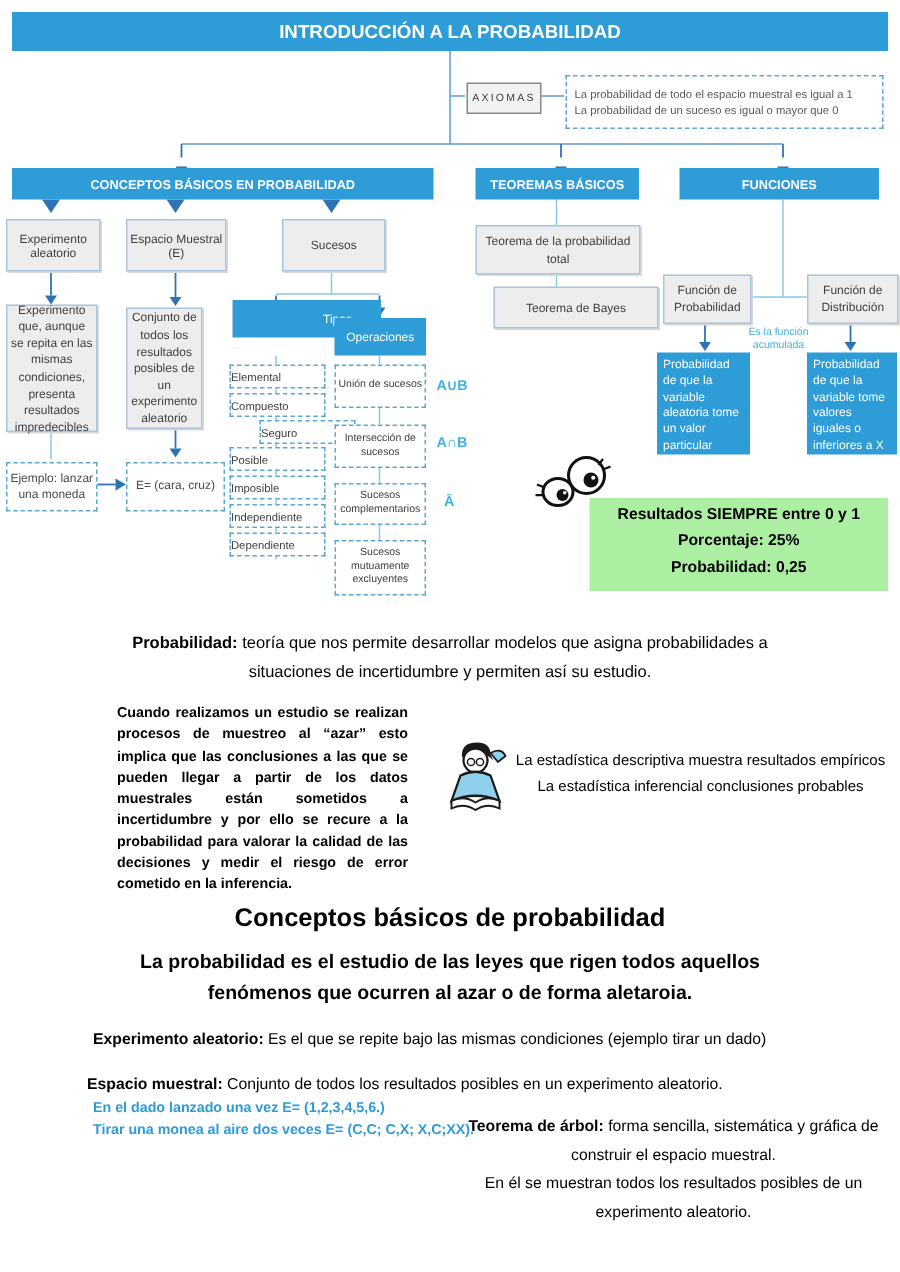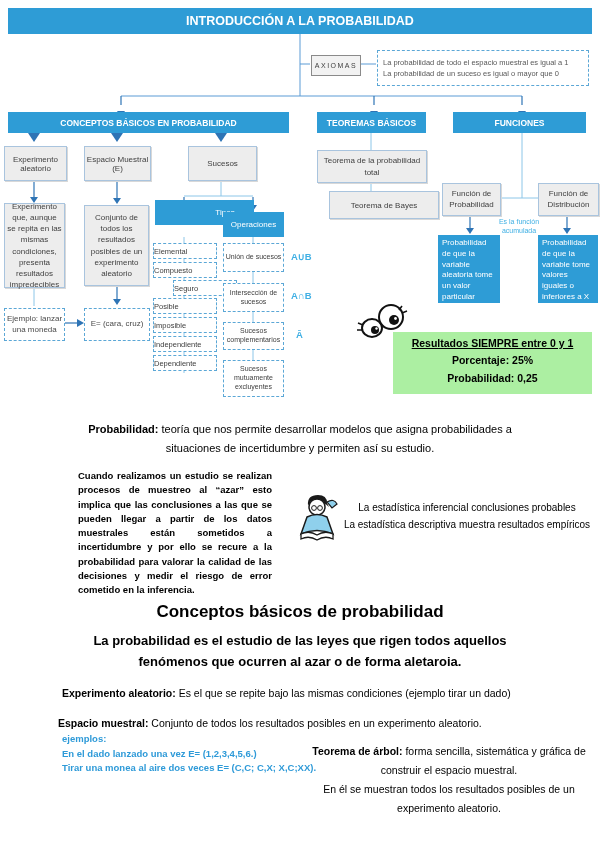--- a/index.html
+++ b/index.html
@@ -7,21 +7,21 @@
   .abs{position:absolute;}
   .ctr{display:flex;align-items:center;justify-content:center;text-align:center;}
   .bluebar{background:#2E9CD6;color:#fff;font-weight:bold;}
   .graybox{background:#EDEDED;border:1px solid #A9C4DE;color:#3f3f3f;box-shadow:1px 1px 0 #d8d8d8;}
   .dashedbox{background:#fff;border:1px dashed #5BA7D6;color:#4a4a4a;}
   .bluebox{background:#2E9CD6;color:#fff;}
   .titem{position:absolute;left:153px;width:62px;height:14px;background:#fff;border:1px dashed #5BA7D6;color:#404040;font-size:7.5px;display:flex;align-items:center;text-align:center;}
   .oitem{position:absolute;left:223px;width:61px;background:#fff;border:1px dashed #5BA7D6;color:#404040;font-size:7px;display:flex;align-items:center;justify-content:center;text-align:center;line-height:1.25;padding:1px;box-sizing:border-box;}
   .sym{position:absolute;color:#41B0E4;font-size:9.5px;font-weight:bold;}
   .greenbox{background:#ACEFA2;text-align:center;font-weight:bold;font-size:10.5px;line-height:1.65;}
-  .underl{text-decoration:underline;}
+  .underl{}
   .bodytext{font-size:10.5px;}
   .bluetext{color:#2E9AD8;}
   svg{display:block;}
 </style>
 </head>
 <body>
 
 <svg class="abs" style="left:0;top:0;" width="600" height="430" viewBox="0 0 600 430">
   <g stroke="#5B9BD5" stroke-width="1" fill="none">
     <path d="M300,34 V96"></path>
@@ -109,21 +109,21 @@
 <div class="abs graybox ctr" style="left:84px;top:146px;width:65px;height:33px;font-size:8px;">
   <span>Espacio Muestral (E)</span>
 </div>
 <div class="abs graybox ctr" style="left:188px;top:146px;width:67px;height:33px;font-size:8px;">
   <span>Sucesos</span>
 </div>
 
 <div class="abs graybox ctr" style="left:4px;top:203px;width:61px;height:85px;font-size:8px;line-height:1.4;padding:2px;box-sizing:border-box;">
   <span>Experimento que, aunque se repita en las mismas condiciones, presenta resultados impredecibles</span>
 </div>
-<div class="abs graybox ctr" style="left:84px;top:205px;width:65px;height:81px;font-size:8px;line-height:1.4;padding:2px;box-sizing:border-box;">
+<div class="abs graybox ctr" style="left:84px;top:205px;width:51px;height:81px;font-size:8px;line-height:1.4;padding:2px;box-sizing:border-box;">
   <span>Conjunto de todos los resultados posibles de un experimento aleatorio</span>
 </div>
 
 <div class="abs dashedbox ctr" style="left:4px;top:308px;width:59px;height:31px;font-size:8px;line-height:1.35;">
   <span>Ejemplo: lanzar una moneda</span>
 </div>
 <div class="abs dashedbox ctr" style="left:84px;top:308px;width:64px;height:31px;font-size:8px;line-height:1.35;">
   <span>E= (cara, cruz)</span>
 </div>
 
@@ -231,41 +231,40 @@
   <path d="M12 13 Q11 3 22 3 Q31 3 31 11 L33 15 Q27 9 21 10 Q15 10 12 13 Z" fill="#1a1a1a"></path>
   <circle cx="21" cy="15" r="8" fill="#fff" stroke="#1a1a1a" stroke-width="1.5"></circle>
   <circle cx="18" cy="16" r="2.4" fill="none" stroke="#1a1a1a" stroke-width="1"></circle>
   <circle cx="24" cy="16" r="2.4" fill="none" stroke="#1a1a1a" stroke-width="1"></circle>
   <path d="M31 10 Q38 6 41 12 L36 16 Z" fill="#8FD0EC" stroke="#1a1a1a" stroke-width="1.2"></path>
   <path d="M11 25 Q21 20 31 25 L37 42 Q21 35 5 42 Z" fill="#8FD0EC" stroke="#1a1a1a" stroke-width="1.5"></path>
   <path d="M5 42 Q13 38 21 43 Q29 38 37 42 L37 47 Q29 43 21 48 Q13 43 5 47 Z" fill="#fff" stroke="#1a1a1a" stroke-width="1.3"></path>
 </svg>
 
 <div class="abs" style="left:336px;top:499px;width:262px;font-size:10px;text-align:center;line-height:1.7;">
+  <div>La estadística descriptiva muestra resultados empíricos</div>
   <div>La estadística inferencial conclusiones probables</div>
-  <div>La estadística descriptiva muestra resultados empíricos</div>
 </div>
 
 <div class="abs" style="left:0;top:602px;width:600px;text-align:center;font-size:17px;font-weight:bold;">
   <span>Conceptos básicos de probabilidad</span>
 </div>
 <div class="abs" style="left:70px;top:630px;width:460px;text-align:center;font-size:13px;font-weight:bold;line-height:1.65;">
   <span>La probabilidad es el estudio de las leyes que rigen todos aquellos fenómenos que ocurren al azar o de forma aletaroia.</span>
 </div>
 
 <div class="abs bodytext" style="left:62px;top:687px;width:536px;">
   <b>Experimento aleatorio:</b><span> Es el que se repite bajo las mismas condiciones (ejemplo tirar un dado)</span>
 </div>
 
 <div class="abs bodytext" style="left:58px;top:717px;width:520px;">
   <b>Espacio muestral:</b><span> Conjunto de todos los resultados posibles en un experimento aleatorio.</span>
 </div>
 
 <div class="abs bluetext" style="left:62px;top:732px;font-size:9.5px;line-height:1.55;font-weight:bold;">
-  <div>ejemplos:</div>
   <div>En el dado lanzado una vez E= (1,2,3,4,5,6.)</div>
   <div>Tirar una monea al aire dos veces E= (C,C; C,X; X,C;XX).</div>
 </div>
 
 <div class="abs" style="left:302px;top:742px;width:294px;text-align:center;font-size:10.5px;line-height:1.8;">
   <b>Teorema de árbol:</b><span> forma sencilla, sistemática y gráfica de construir el espacio muestral.</span>
   <div>En él se muestran todos los resultados posibles de un experimento aleatorio.</div>
 </div>
 
 </body></html>

